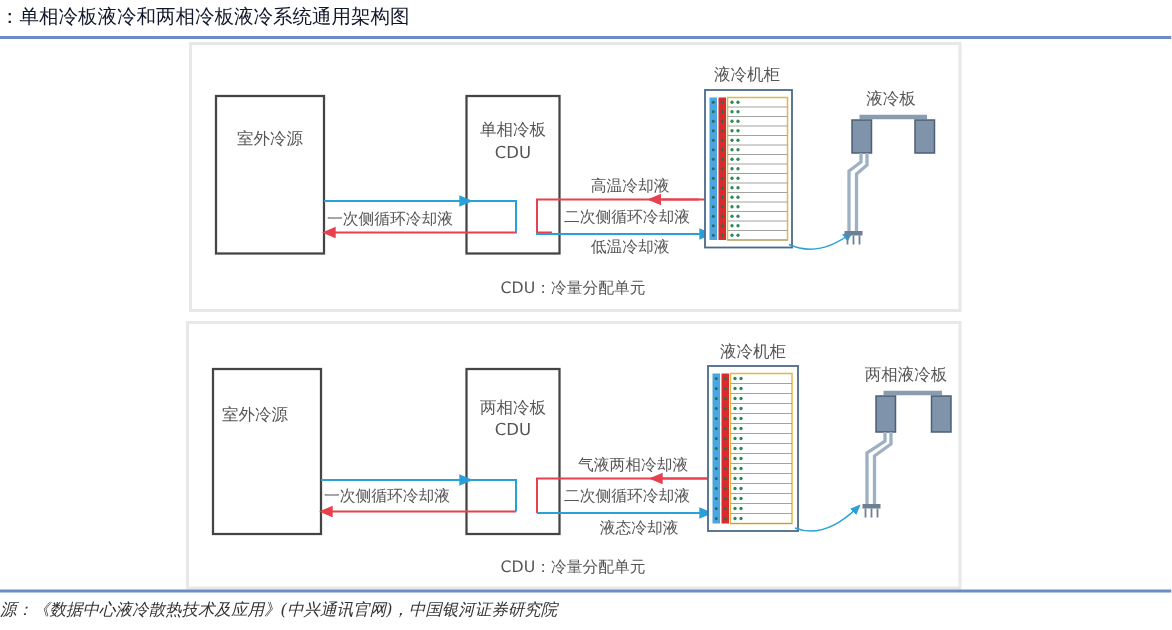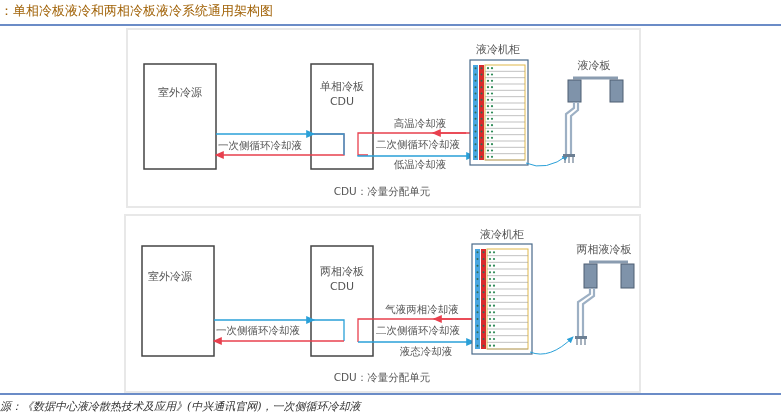--- a/index.html
+++ b/index.html
@@ -1,18 +1,18 @@
 <!DOCTYPE html>
 <html><head>
 <meta charset="utf-8">
 <style>
   html, body { margin: 0; padding: 0; background: #ffffff; }
   body { width: 781px; height: 420px; position: relative; overflow: hidden;
          font-family: "DejaVu Sans", sans-serif; color: #555; }
-  .caption-top { position: absolute; left: 0; top: 2px; font-size: 13px; color: #a16207;
+  .caption-top { position: absolute; left: 0; top: 2px; font-size: 13px; color: #0f172a;
                  font-family: "DejaVu Serif", serif; white-space: nowrap; }
   .rule { position: absolute; left: 0; width: 781px; height: 1.5px; background: #6b8cc7; }
   .source { position: absolute; left: 0; top: 399px; font-size: 11px; color: #333;
             font-style: italic; font-family: "DejaVu Serif", serif; white-space: nowrap; }
   .panel { position: absolute; border: 2px solid #e8e8e8; background: #fff; }
   svg text { font-family: "DejaVu Sans", sans-serif; }
 </style>
 </head>
 <body>
 
@@ -267,13 +267,13 @@
       <path d="M464,72 L464,78 L452,86 L452,120" stroke="#9db0c4" stroke-width="2.2" fill="none"></path>
       <path d="M468,72 L468,80 L457,88 L457,120" stroke="#9db0c4" stroke-width="2.2" fill="none"></path>
       <rect x="449" y="120" width="12" height="3" fill="#6c7f93"></rect>
       <path d="M451,123 L451,129 M455,123 L455,129 M459,123 L459,129" stroke="#6c7f93" stroke-width="1.2"></path>
     </g>
     <text x="256" y="165" font-size="10.5" fill="#555" text-anchor="middle">CDU：冷量分配单元</text>
   </svg>
 </div>
 
 <div class="rule" style="top:393px"></div>
-<div class="source">源：《数据中心液冷散热技术及应用》(中兴通讯官网)，一次侧循环冷却液</div>
+<div class="source">源：《数据中心液冷散热技术及应用》(中兴通讯官网)，中国银河证券研究院</div>
 
 </body></html>

